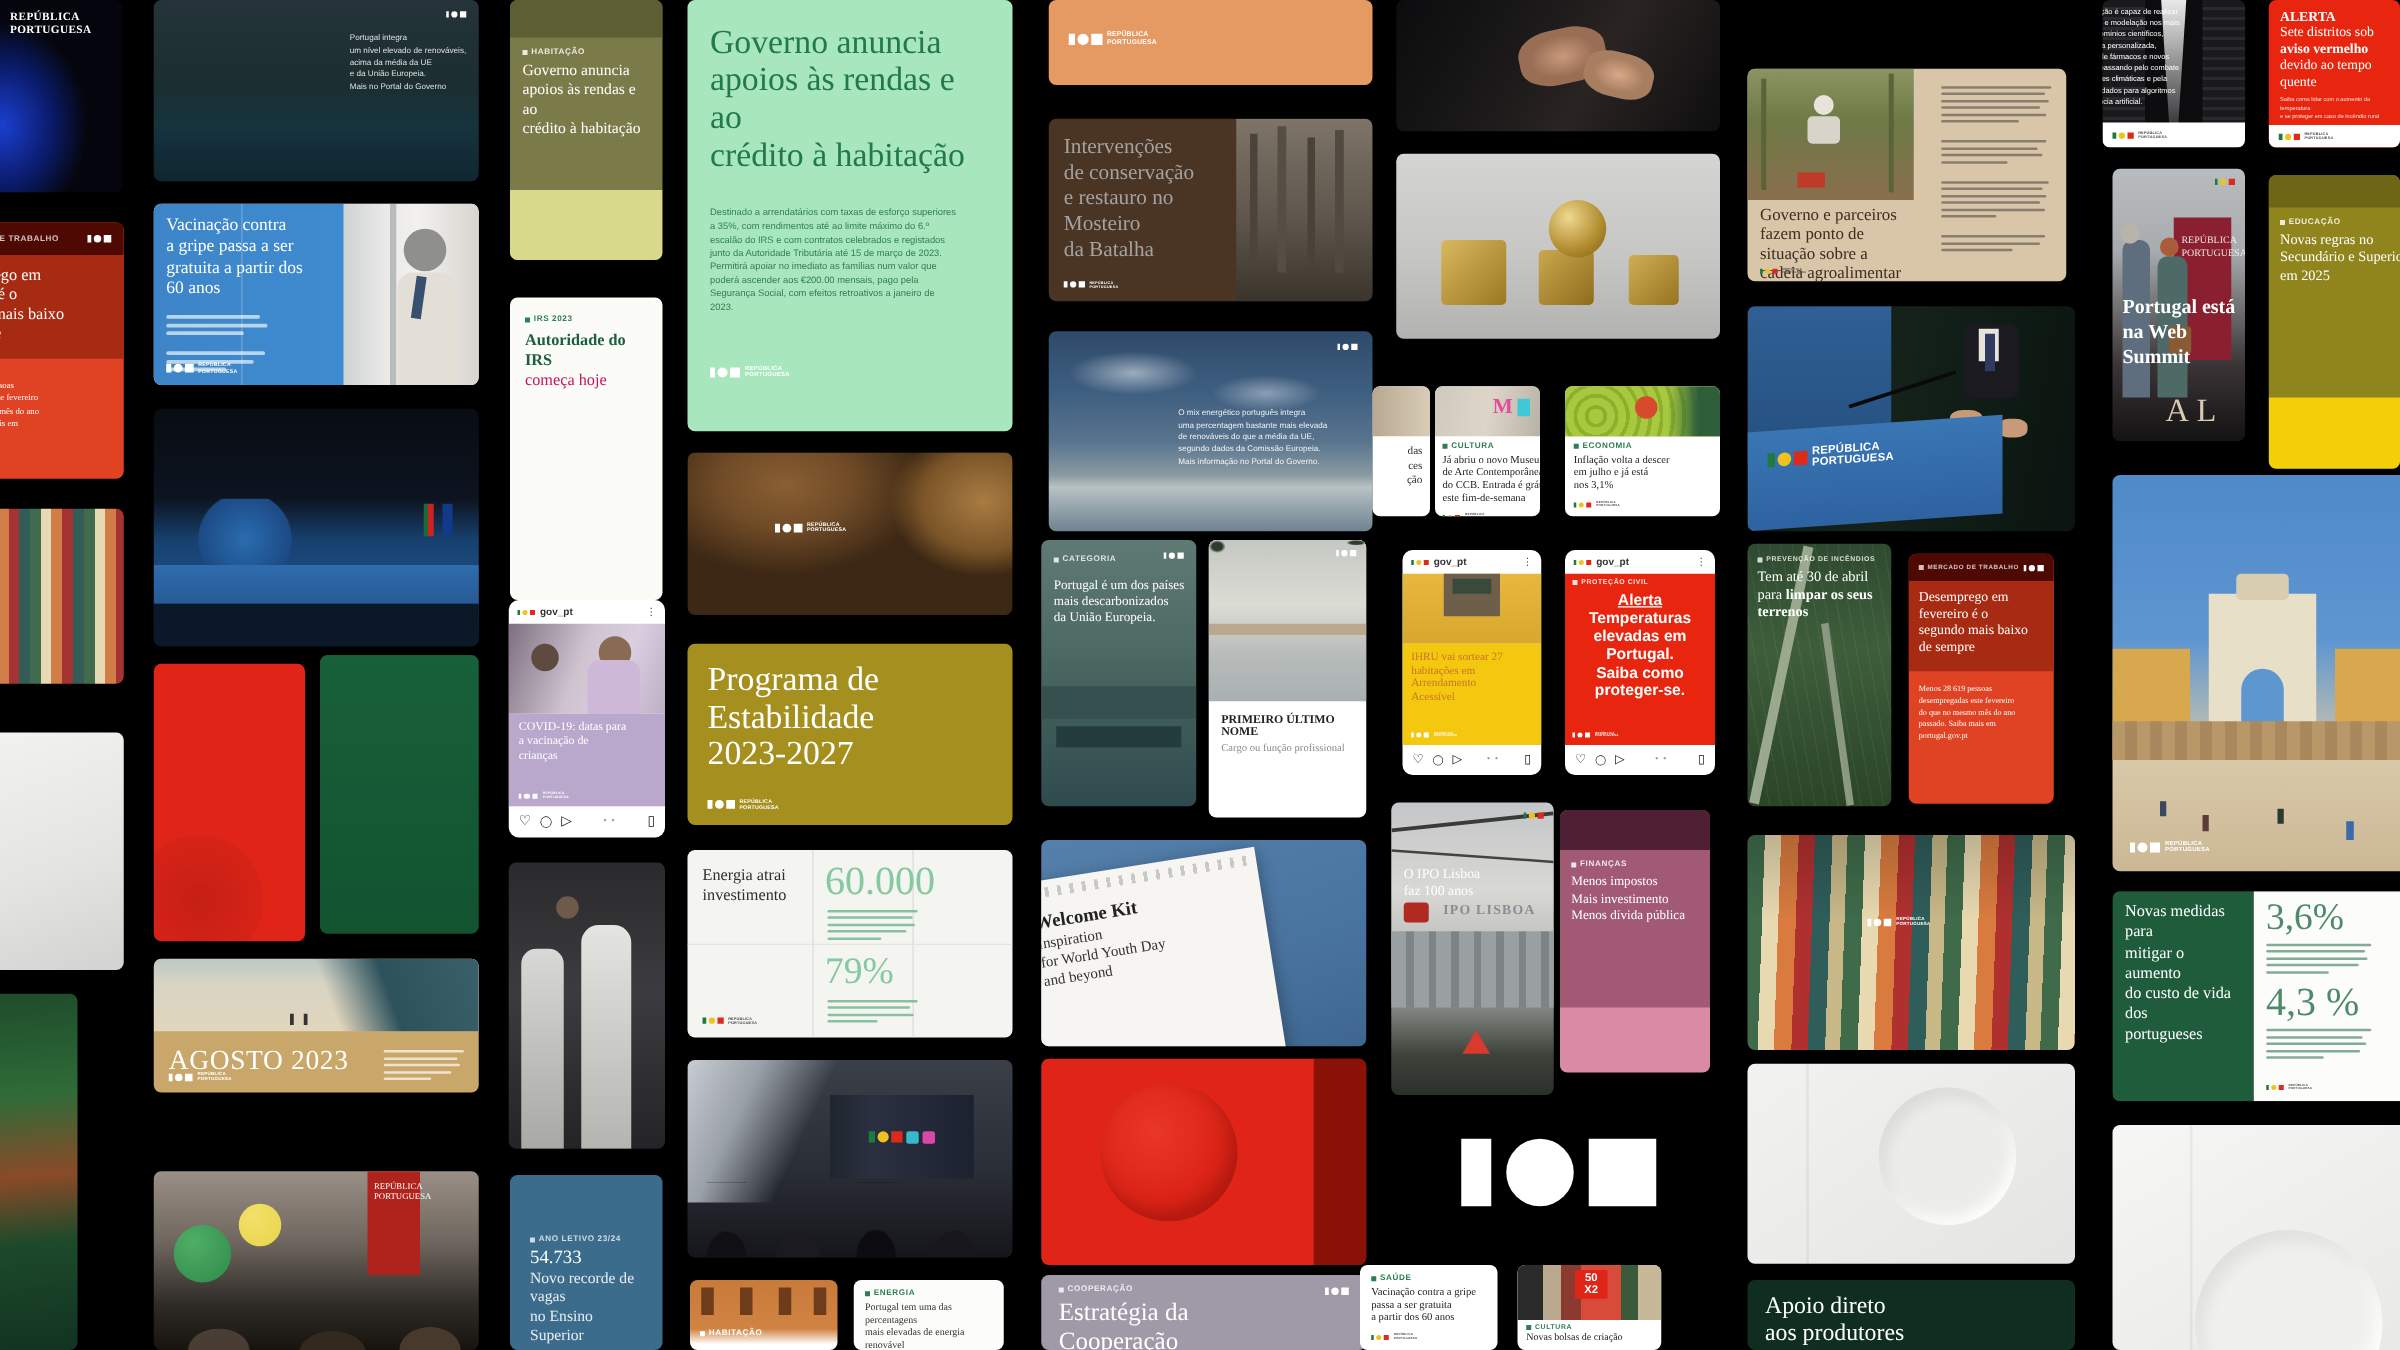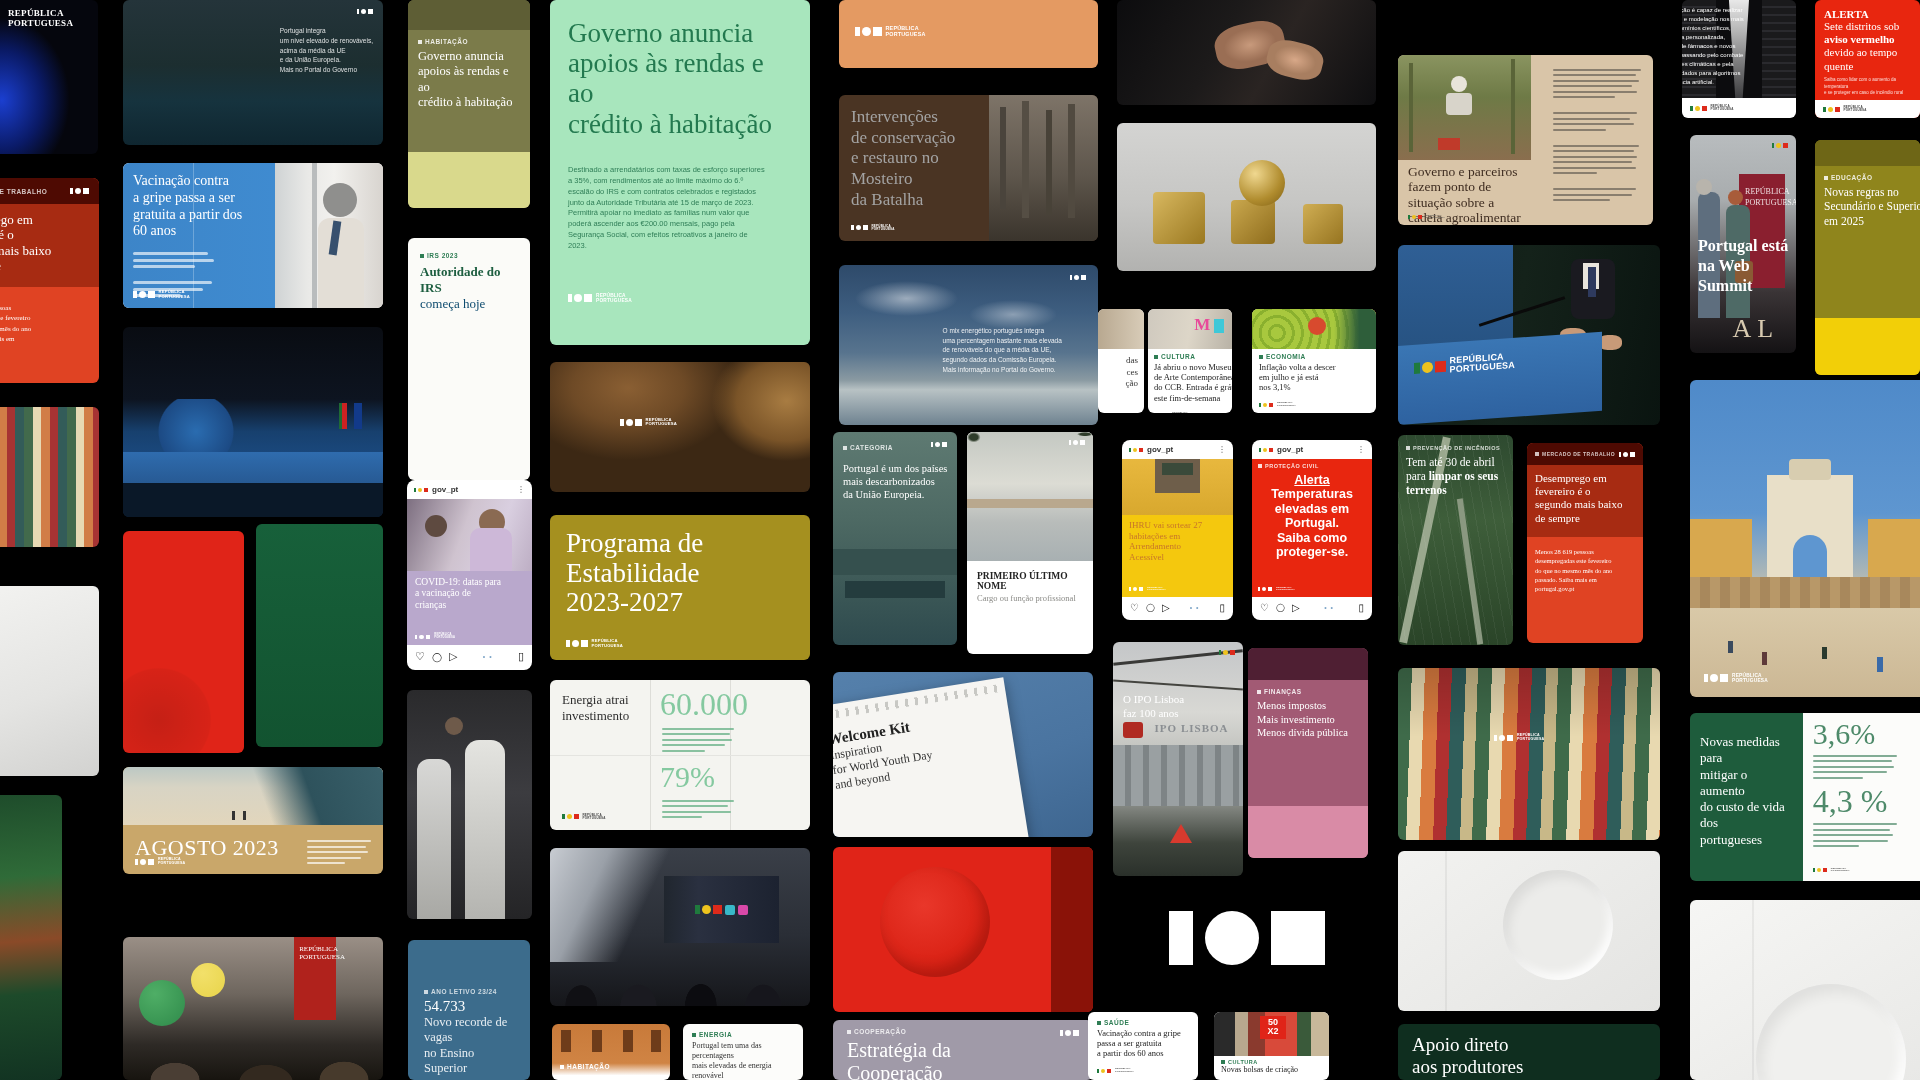--- a/index.html
+++ b/index.html
@@ -163,21 +163,21 @@
     <span class="cat" style="color:rgba(255,255,255,.85)">HABITAÇÃO</span>
     <div class="sf pre" style="margin-top:4px;color:#fff;font-size:12.5px;line-height:1.22">Governo anuncia
 apoios às rendas e ao
 crédito à habitação</div>
   </div>
 </div>
 
 <div class="t" style="left:408px;top:238px;width:122px;height:242px;background:#fbfbf8;padding:14px 12px">
   <span class="cat" style="color:#2e7d54">IRS 2023</span>
   <div class="sf" style="margin-top:5px;color:#1d5e40;font-weight:bold;font-size:13px">Autoridade do IRS</div>
-  <div class="sf" style="color:#0c4a6e;font-size:13px">começa hoje</div>
+  <div class="sf" style="color:#be185d;font-size:13px">começa hoje</div>
 </div>
 
 <div class="t ig" style="left:407px;top:480px;width:125px;height:190px">
   <div class="igh">
     <span class="lg c" style="--u:4px">
         <i class="lb"></i>
         <i class="lc"></i>
         <i class="ls"></i>
       </span>
     <span>gov_pt</span>
@@ -826,21 +826,21 @@
   <span class="lg w" style="--u:8px;position:absolute;left:14px;bottom:14px">
       <i class="lb"></i>
       <i class="lc"></i>
       <i class="ls"></i>
       <em>REPÚBLICA
 PORTUGUESA</em>
     </span>
 </div>
 
 <div class="t" style="left:1690px;top:713px;width:240px;height:168px;display:flex">
-  <div style="width:47%;background:#1e5c3c;padding:21px 10px">
+  <div style="width:47%;background:#1e5c3c;padding:8px 10px">
     <div class="sf pre" style="color:#fff;font-size:13px;line-height:1.25">Novas medidas para
 mitigar o aumento
 do custo de vida dos
 portugueses</div>
   </div>
   <div style="flex:1;background:#fcfcfa;position:relative;padding:4px 10px">
     <div class="sf" style="color:#4e8a6a;font-size:30px">3,6%</div>
     <div style="width:84px">
       <div class="ln" style="height:2px;background:rgba(78,138,106,.7);width:100%"></div>
         <div class="ln" style="height:2px;background:rgba(78,138,106,.7);width:94%"></div>

